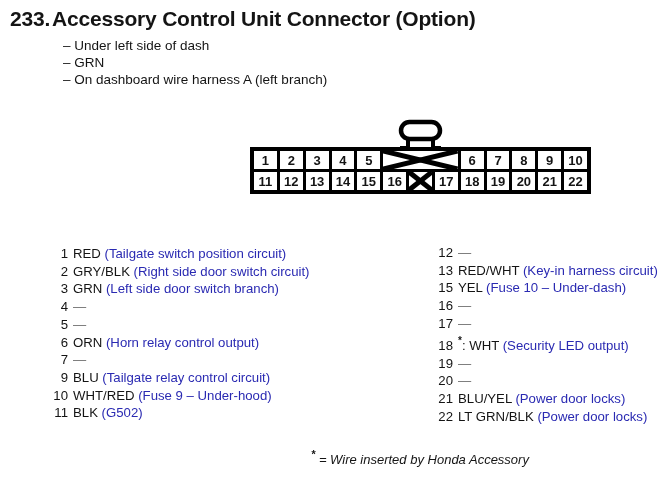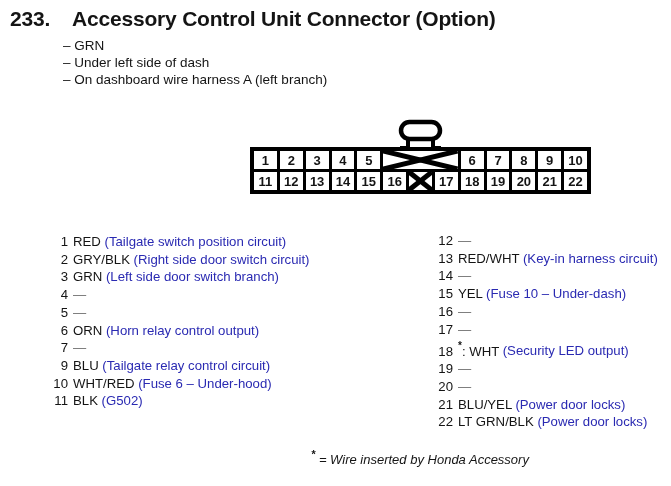--- a/index.html
+++ b/index.html
@@ -3,58 +3,58 @@
 <meta charset="utf-8">
 <style>
   :root{ --circuit-blue:#2a2ab2; --dash-gray:#6e6e6e; --ink:#141414; }
   html,body{margin:0;padding:0;}
   body{
     width:671px;height:486px;background:#ffffff;position:relative;overflow:hidden;
     font-family:"Liberation Sans", sans-serif;color:var(--ink);
     -webkit-font-smoothing:antialiased;
   }
   
-  .header{position:absolute;left:10px;top:7px;display:flex;gap:22px;
+  .header{position:absolute;left:10px;top:7px;display:flex;gap:2px;
     font-weight:bold;font-size:21px;letter-spacing:-0.2px;}
   
   .notes{position:absolute;left:63px;top:37px;font-size:13.5px;line-height:17px;}
   
   .latch{position:absolute;left:392px;top:119px;}
   .connector-body{
     position:absolute;left:250px;top:147px;width:341px;height:47px;
     background:#000;display:grid;grid-template-columns:repeat(13,1fr);
     grid-auto-rows:1fr;gap:3px;padding:4px;box-sizing:border-box;
   }
   .cell{background:#fff;display:flex;align-items:center;justify-content:center;
     font-weight:bold;font-size:13px;min-width:0;overflow:hidden;}
   .cell.cross{padding:0;}
   .cell.cross svg{width:100%;height:100%;display:block;}
   
-  .pins{position:absolute;font-size:13.2px;line-height:17.7px;white-space:nowrap;}
+  .pins{position:absolute;font-size:13.2px;line-height:17.7px;white-space:nowrap;margin-top:12px;}
   .pins-left{left:40px;top:233px;}
   .pins-right{left:425px;top:232px;}
   .pin-n{display:inline-block;width:28px;text-align:right;margin-right:5px;}
   .circuit{color:var(--circuit-blue);}
   .dash{color:var(--dash-gray);}
   sup.star{font-size:10px;position:relative;top:-1px;font-weight:bold;}
   
   .footnote{position:absolute;left:311px;top:449px;font-size:13px;font-style:italic;}
   .footnote sup{font-size:11px;font-weight:bold;position:relative;top:-1px;}
 </style>
 </head>
 <body>
 
 <div class="header">
   <span>233.</span>
   <span>Accessory Control Unit Connector (Option)</span>
 </div>
 
 <div class="notes">
+  <div>– Under left side of dash</div>
   <div>– GRN</div>
-  <div>– Under left side of dash</div>
   <div>– On dashboard wire harness A (left branch)</div>
 </div>
 
 <svg class="latch" width="57" height="32" viewBox="0 0 57 32">
   <path d="M8 29 H16 V12 M41 12 V29 H49" fill="none" stroke="#000" stroke-width="4"></path>
   <rect x="9" y="3" width="39" height="17" rx="8.5" fill="#fff" stroke="#000" stroke-width="4.5"></rect>
 </svg>
 
 <div class="connector-body">
     <div class="cell">1</div>
@@ -95,27 +95,26 @@
 
 <div class="pins pins-left">
     <div class="pin-row"><span class="pin-n">1</span><span>RED</span><span class="circuit"> (Tailgate switch position circuit)</span></div>
     <div class="pin-row"><span class="pin-n">2</span><span>GRY/BLK</span><span class="circuit"> (Right side door switch circuit)</span></div>
     <div class="pin-row"><span class="pin-n">3</span><span>GRN</span><span class="circuit"> (Left side door switch branch)</span></div>
     <div class="pin-row"><span class="pin-n">4</span><span class="dash">—</span></div>
     <div class="pin-row"><span class="pin-n">5</span><span class="dash">—</span></div>
     <div class="pin-row"><span class="pin-n">6</span><span>ORN</span><span class="circuit"> (Horn relay control output)</span></div>
     <div class="pin-row"><span class="pin-n">7</span><span class="dash">—</span></div>
     <div class="pin-row"><span class="pin-n">9</span><span>BLU</span><span class="circuit"> (Tailgate relay control circuit)</span></div>
-    <div class="pin-row"><span class="pin-n">10</span><span>WHT/RED</span><span class="circuit"> (Fuse 6 – Under-hood)</span></div>
+    <div class="pin-row"><span class="pin-n">10</span><span>WHT/RED</span><span class="circuit"> (Fuse 9 – Under-hood)</span></div>
     <div class="pin-row"><span class="pin-n">11</span><span>BLK</span><span class="circuit"> (G502)</span></div>
   </div>
 <div class="pins pins-right">
     <div class="pin-row"><span class="pin-n">12</span><span class="dash">—</span></div>
     <div class="pin-row"><span class="pin-n">13</span><span>RED/WHT</span><span class="circuit"> (Key-in harness circuit)</span></div>
-    <div class="pin-row"><span class="pin-n">14</span><span class="dash">—</span></div>
     <div class="pin-row"><span class="pin-n">15</span><span>YEL</span><span class="circuit"> (Fuse 10 – Under-dash)</span></div>
     <div class="pin-row"><span class="pin-n">16</span><span class="dash">—</span></div>
     <div class="pin-row"><span class="pin-n">17</span><span class="dash">—</span></div>
     <div class="pin-row"><span class="pin-n">18</span><span><sup class="star">*</sup>: WHT</span><span class="circuit"> (Security LED output)</span></div>
     <div class="pin-row"><span class="pin-n">19</span><span class="dash">—</span></div>
     <div class="pin-row"><span class="pin-n">20</span><span class="dash">—</span></div>
     <div class="pin-row"><span class="pin-n">21</span><span>BLU/YEL</span><span class="circuit"> (Power door locks)</span></div>
     <div class="pin-row"><span class="pin-n">22</span><span>LT GRN/BLK</span><span class="circuit"> (Power door locks)</span></div>
   </div>
 

